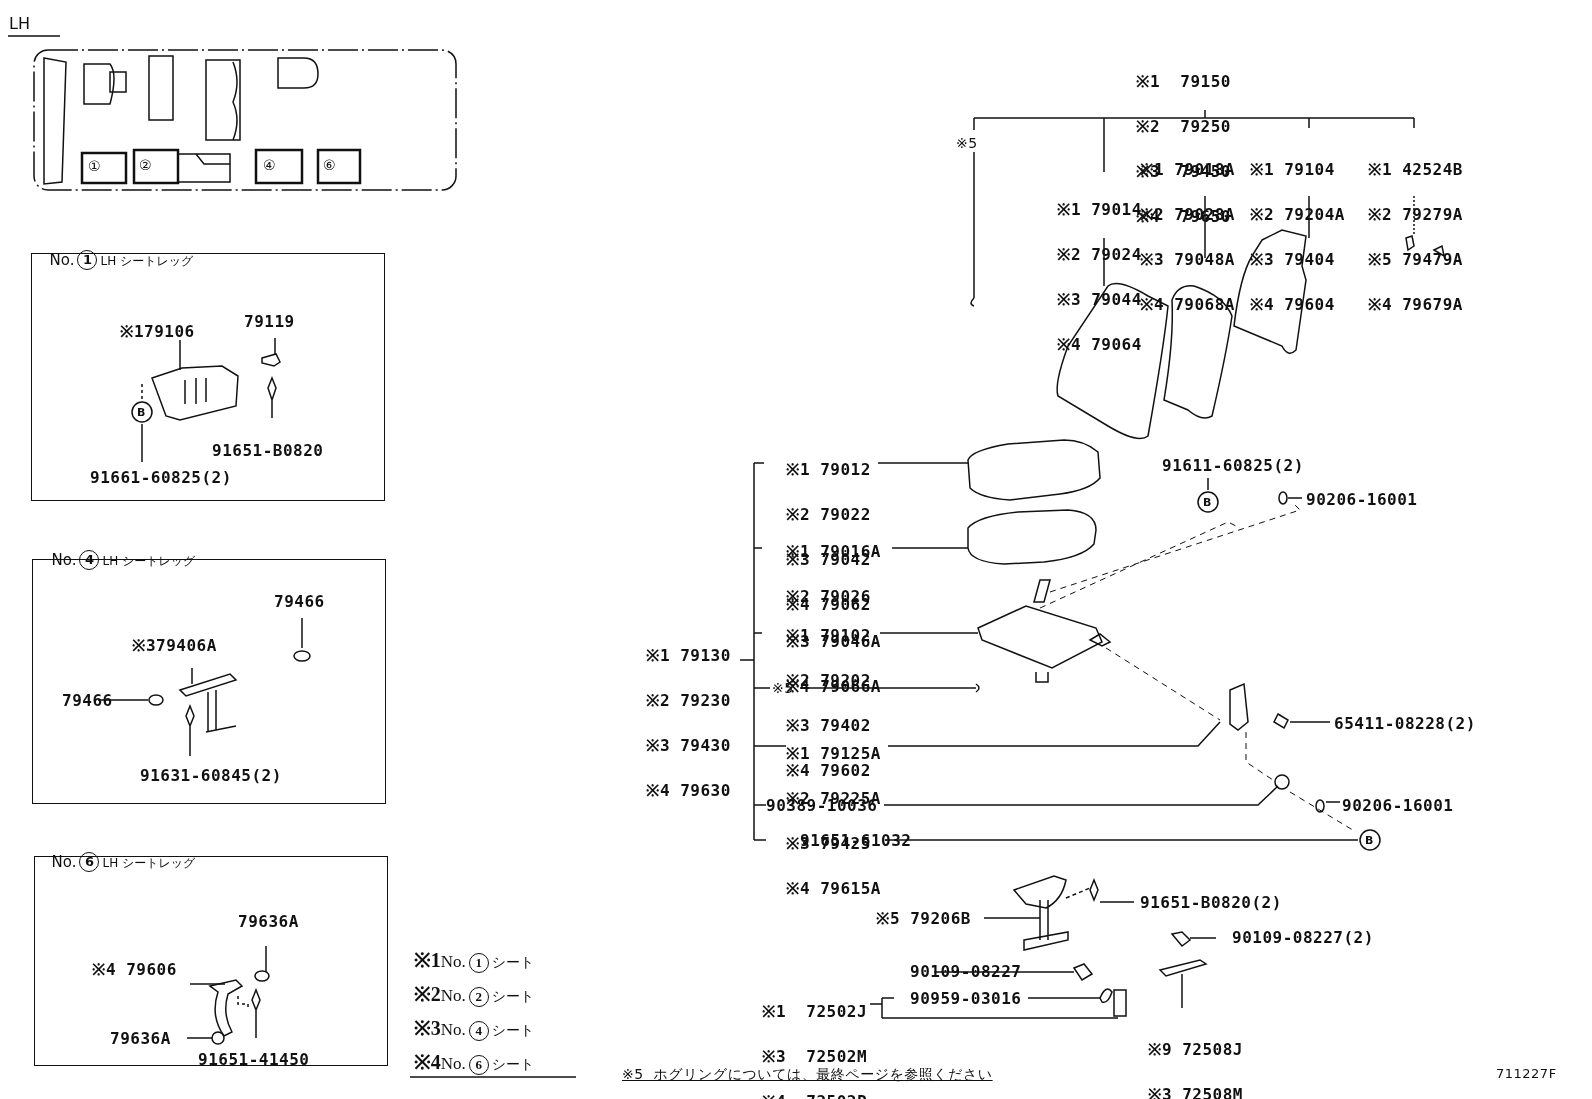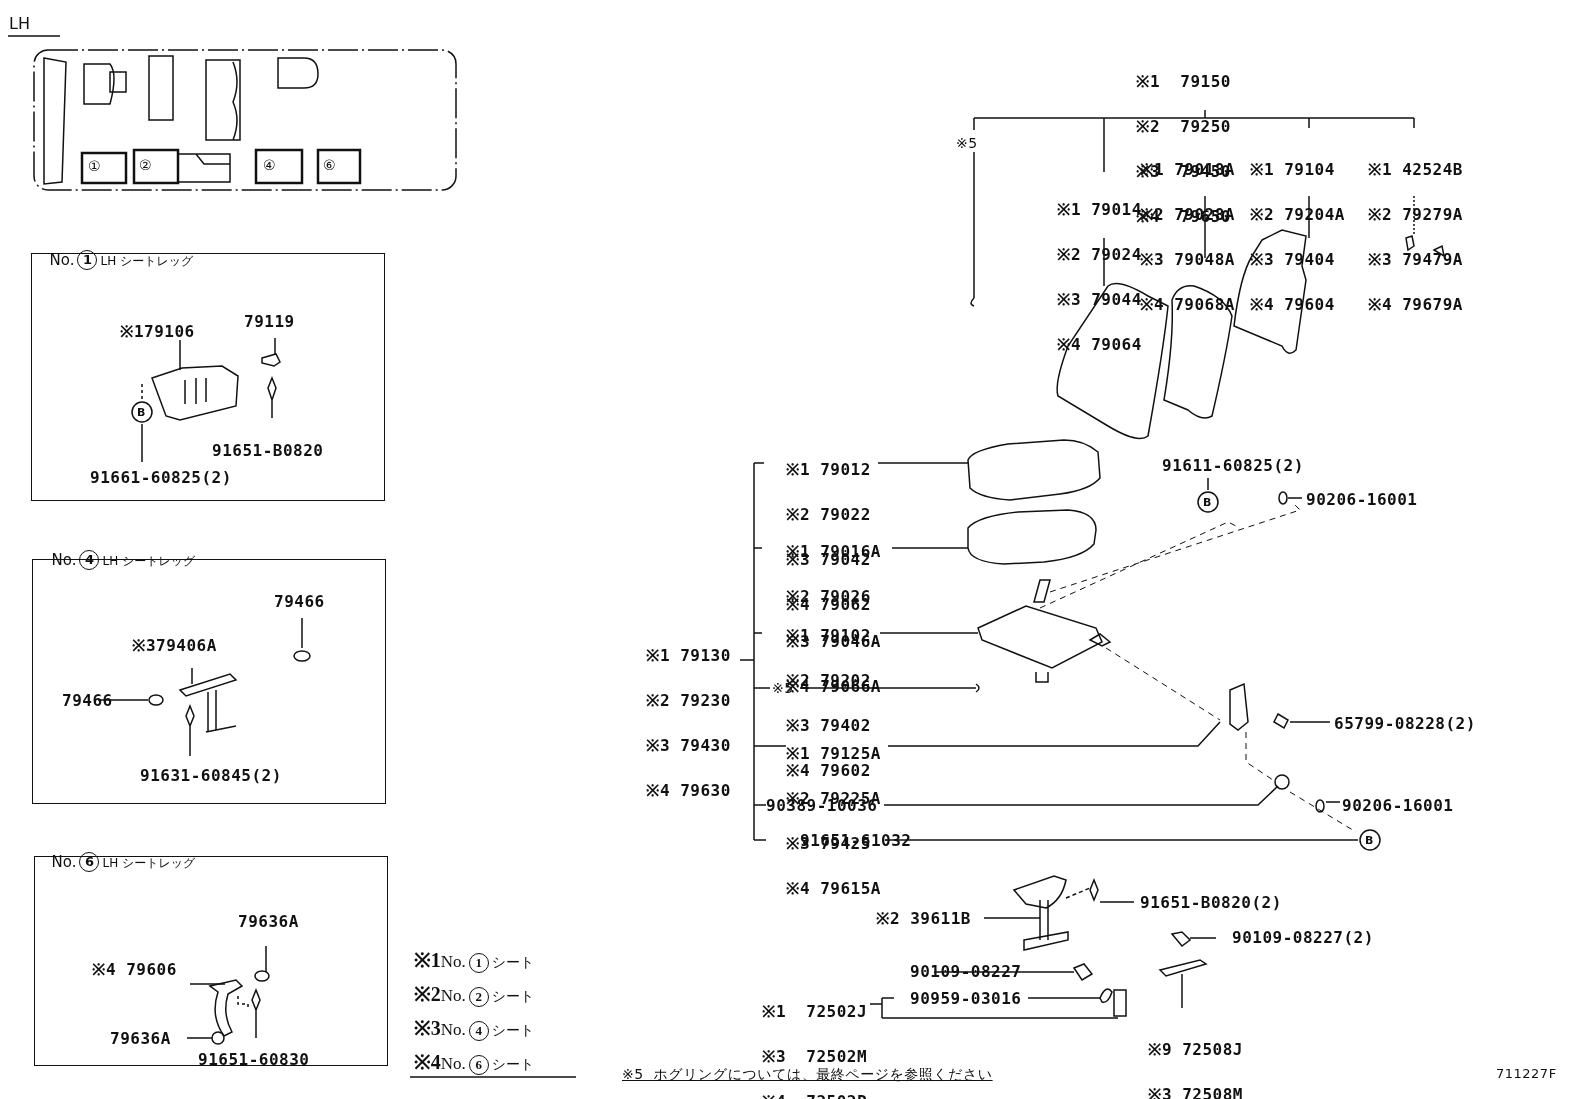--- a/index.html
+++ b/index.html
@@ -184,21 +184,21 @@
 <div class="t" style="left:62px;top:693px;">79466</div>
 <div class="t" style="left:140px;top:768px;">91631-60845(2)</div>
 
 <div class="hdr" style="left:42px;top:834px;">
   <span>No.</span><span class="circ">6</span><span style="font-size:12px;">LH シートレッグ</span>
 </div>
 <div class="box" style="left:34px;top:856px;width:352px;height:208px;"></div>
 <div class="t" style="left:238px;top:914px;">79636A</div>
 <div class="t" style="left:92px;top:962px;">※4 79606</div>
 <div class="t" style="left:110px;top:1031px;">79636A</div>
-<div class="t" style="left:198px;top:1052px;">91651-60830</div>
+<div class="t" style="left:198px;top:1052px;">91651-41450</div>
 
 <div class="legend" style="position:absolute;left:414px;top:946px;">
   <div><span class="big">※1</span><span>No.</span><span class="circ">1</span><span class="jp">シート</span></div>
   <div><span class="big">※2</span><span>No.</span><span class="circ">2</span><span class="jp">シート</span></div>
   <div><span class="big">※3</span><span>No.</span><span class="circ">4</span><span class="jp">シート</span></div>
   <div><span class="big">※4</span><span>No.</span><span class="circ">6</span><span class="jp">シート</span></div>
 </div>
 
 <div class="t sans" style="left:622px;top:1067px;font-size:14px;text-decoration:underline;">※5  ホグリングについては、最終ページを参照ください</div>
 <div class="t sans" style="left:1496px;top:1066px;font-size:13px;">711227F</div>
@@ -224,21 +224,21 @@
 </div>
 <div class="stack" style="left:1250px;top:132px;">
   <div>※1 79104</div>
   <div>※2 79204A</div>
   <div>※3 79404</div>
   <div>※4 79604</div>
 </div>
 <div class="stack" style="left:1368px;top:132px;">
   <div>※1 42524B</div>
   <div>※2 79279A</div>
-  <div>※3 79479A</div>
+  <div>※5 79479A</div>
   <div>※4 79679A</div>
 </div>
 
 <div class="stack" style="left:786px;top:432px;">
   <div>※1 79012</div>
   <div>※2 79022</div>
   <div>※3 79042</div>
   <div>※4 79062</div>
 </div>
 <div class="stack" style="left:786px;top:514px;">
@@ -263,26 +263,26 @@
 <div class="stack" style="left:786px;top:716px;">
   <div>※1 79125A</div>
   <div>※2 79225A</div>
   <div>※3 79425</div>
   <div>※4 79615A</div>
 </div>
 <div class="t" style="left:766px;top:798px;">90389-10036</div>
 <div class="t" style="left:768px;top:833px;margin-left:32px;">91651-61032</div>
 <div class="t" style="left:1162px;top:458px;">91611-60825(2)</div>
 <div class="t" style="left:1306px;top:492px;">90206-16001</div>
-<div class="t" style="left:1334px;top:716px;">65799-08228(2)</div>
+<div class="t" style="left:1334px;top:716px;">65411-08228(2)</div>
 <div class="t" style="left:1342px;top:798px;">90206-16001</div>
 <div class="t sans" style="left:1203px;top:495px;font-size:11px;font-weight:bold;">B</div>
 <div class="t sans" style="left:1365px;top:833px;font-size:11px;font-weight:bold;">B</div>
 
-<div class="t" style="left:876px;top:911px;">※2 39611B</div>
+<div class="t" style="left:876px;top:911px;">※5 79206B</div>
 <div class="t" style="left:1140px;top:895px;">91651-B0820(2)</div>
 <div class="t" style="left:1232px;top:930px;">90109-08227(2)</div>
 <div class="t" style="left:910px;top:964px;">90109-08227</div>
 <div class="t" style="left:910px;top:991px;">90959-03016</div>
 <div class="stack" style="left:762px;top:974px;">
   <div>※1  72502J</div>
   <div>※3  72502M</div>
   <div>※4  72502P</div>
 </div>
 <div class="stack" style="left:1148px;top:1012px;">

